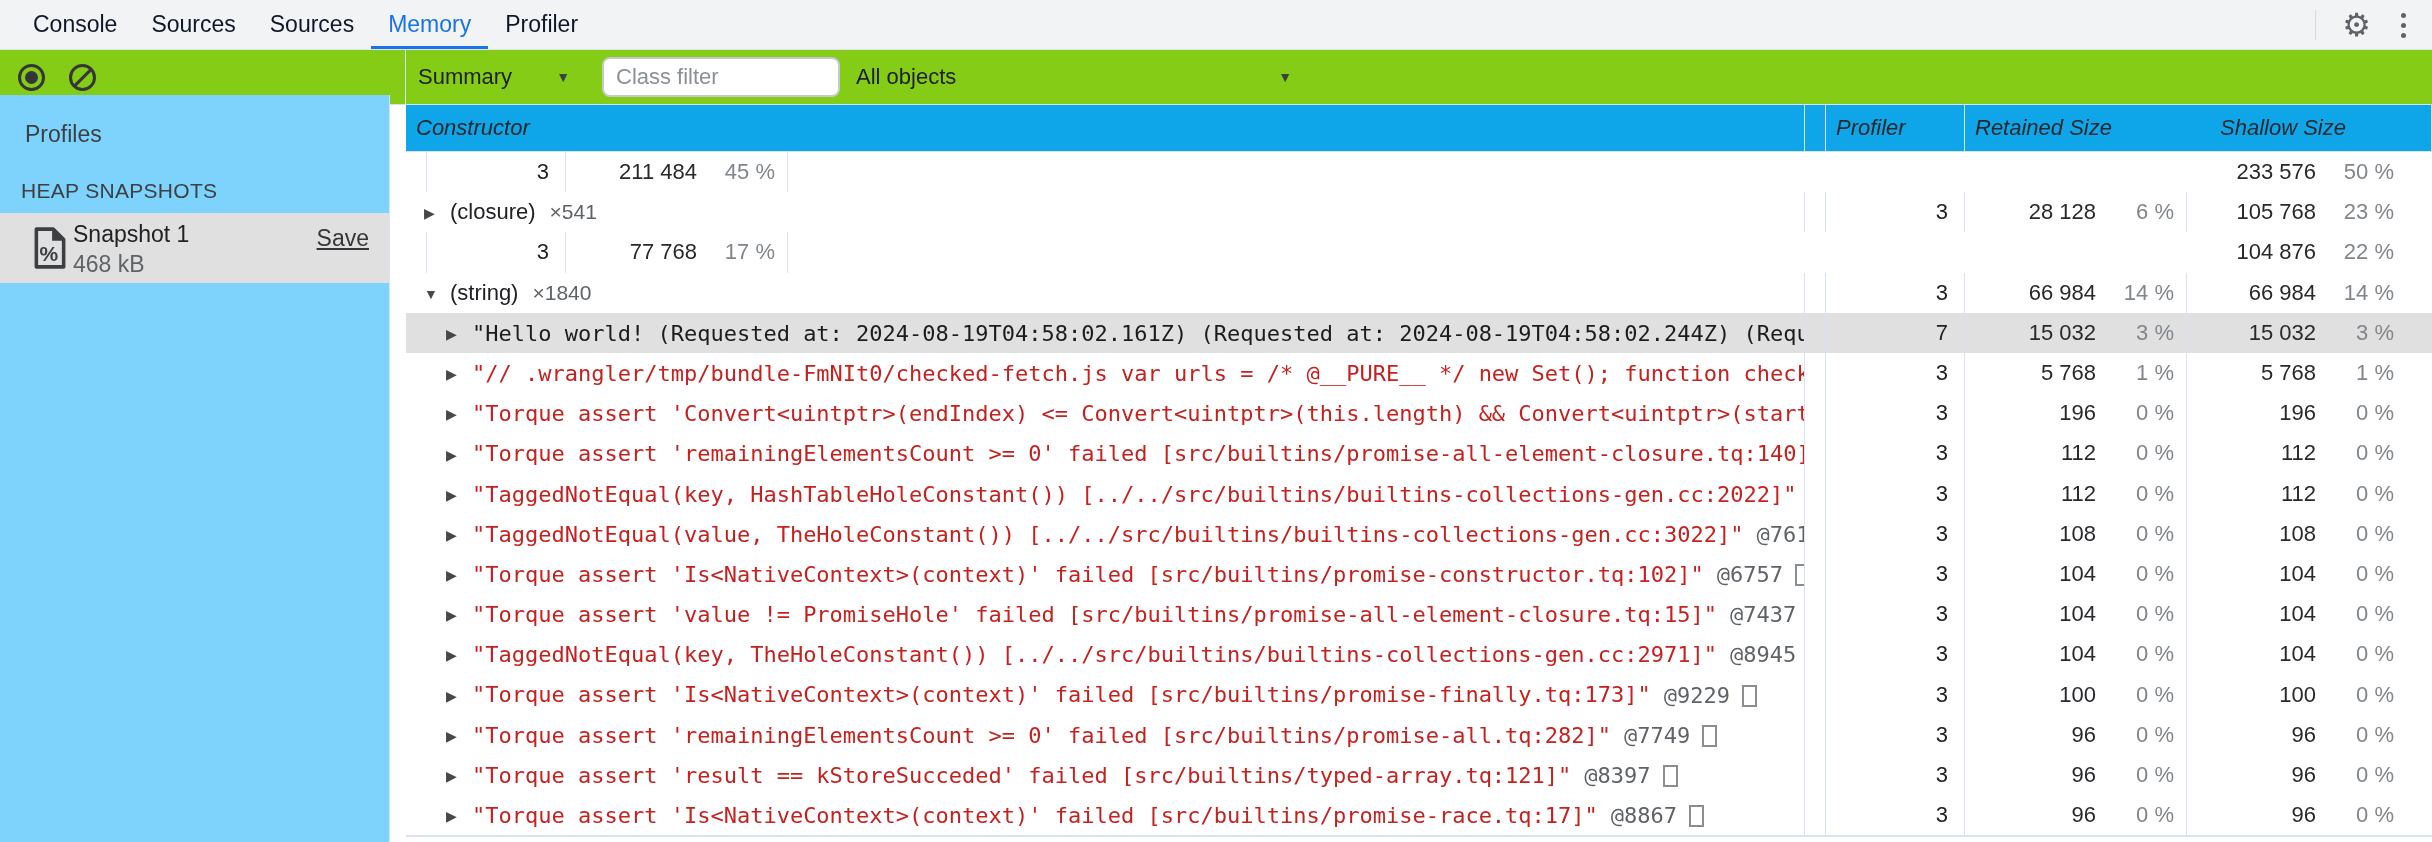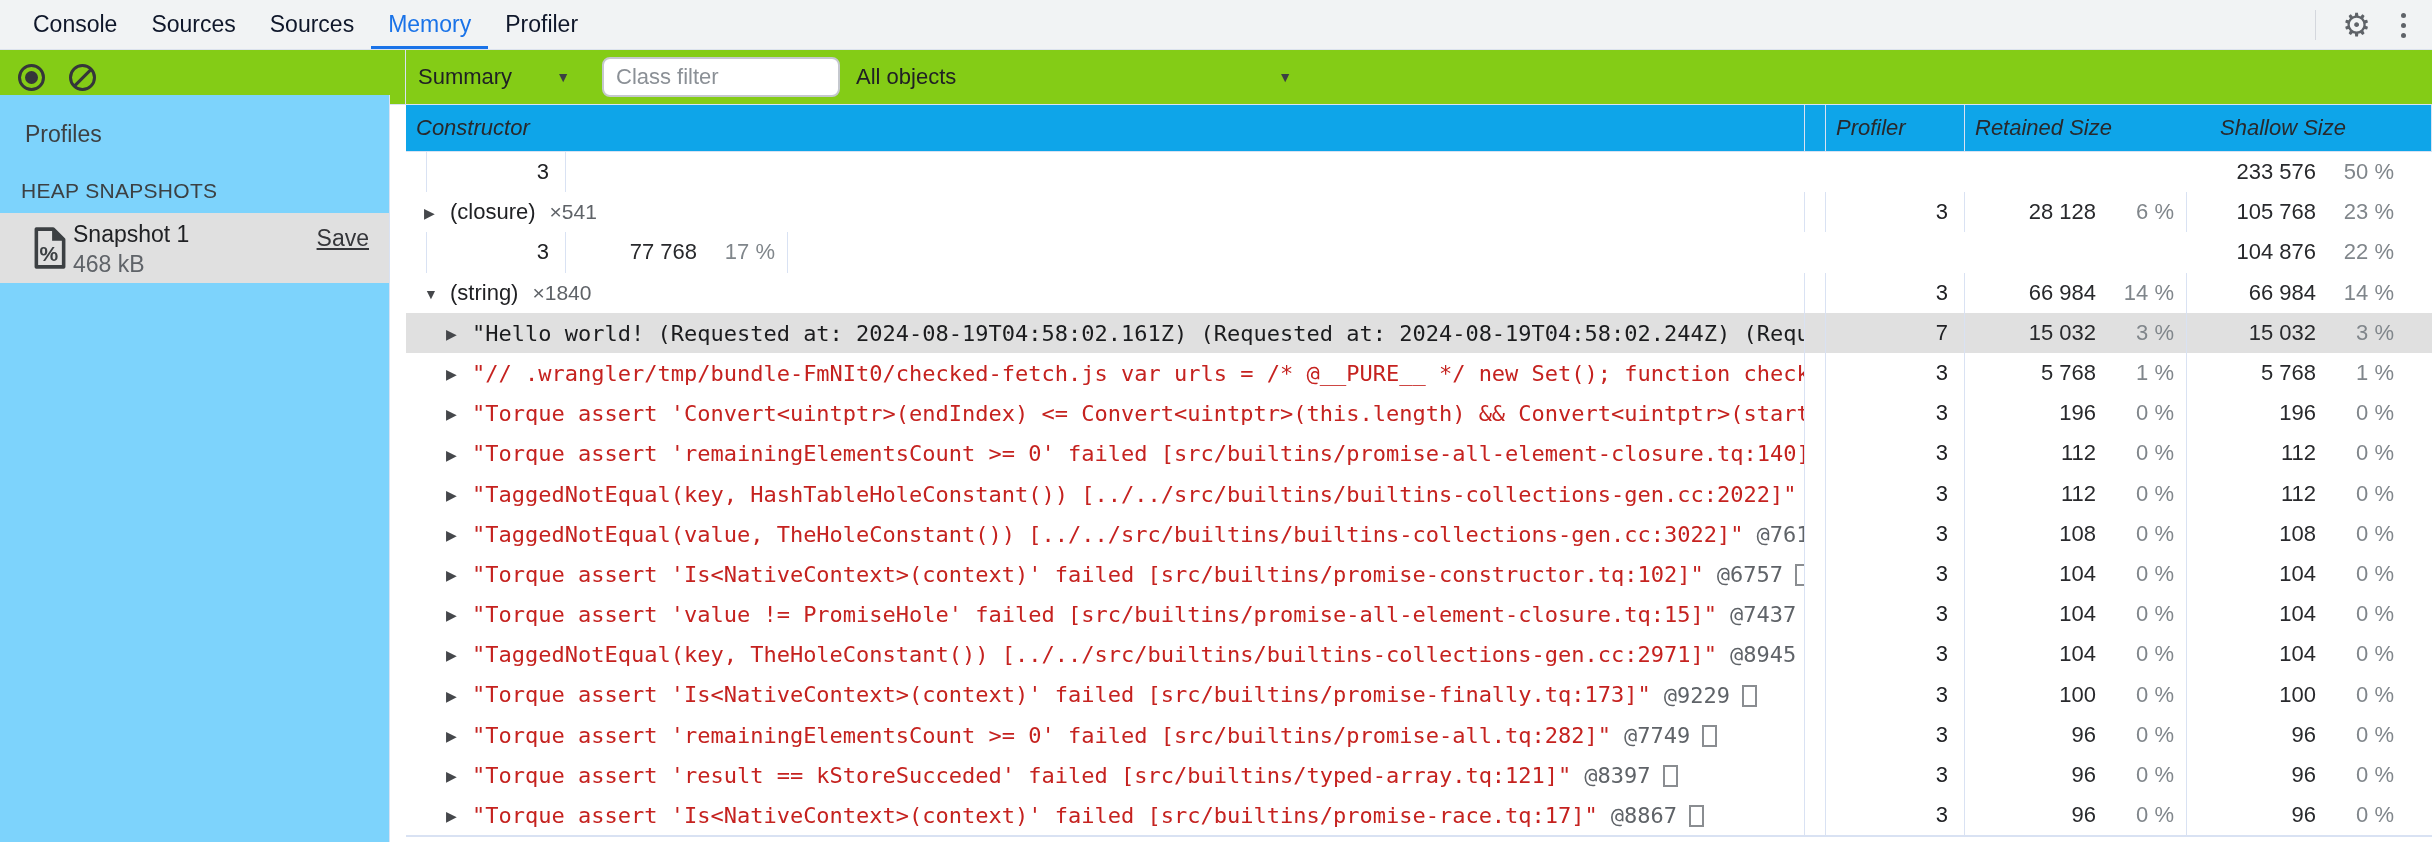--- a/index.html
+++ b/index.html
@@ -160,20 +160,24 @@
       <div class="cell c-constructor hc">Constructor</div>
       <div class="cell c-gap"></div>
       <div class="cell c-distance hc">Profiler</div>
       <div class="cell c-retained hc">Retained Size</div>
       <div class="cell c-shallow hc">Shallow Size</div>
     </div>
     <div class="grow-wrap" id="grid-body">
         <div class="row">
           <div class="cell c-gap"></div>
           <div class="cell c-distance">3</div>
+          <div class="cell c-shallow">
+            <span class="num">211 484</span>
+            <span class="pct">45 %</span>
+          </div>
           <div class="cell c-retained">
             <span class="num">233 576</span>
             <span class="pct">50 %</span>
           </div>
         </div>
         <div class="row">
           <div class="cell c-constructor"><span class="twisty">▶</span><span class="cname">(closure)</span><span class="ccount">×541</span></div>
           <div class="cell c-gap"></div>
           <div class="cell c-distance">3</div>
           <div class="cell c-shallow">

